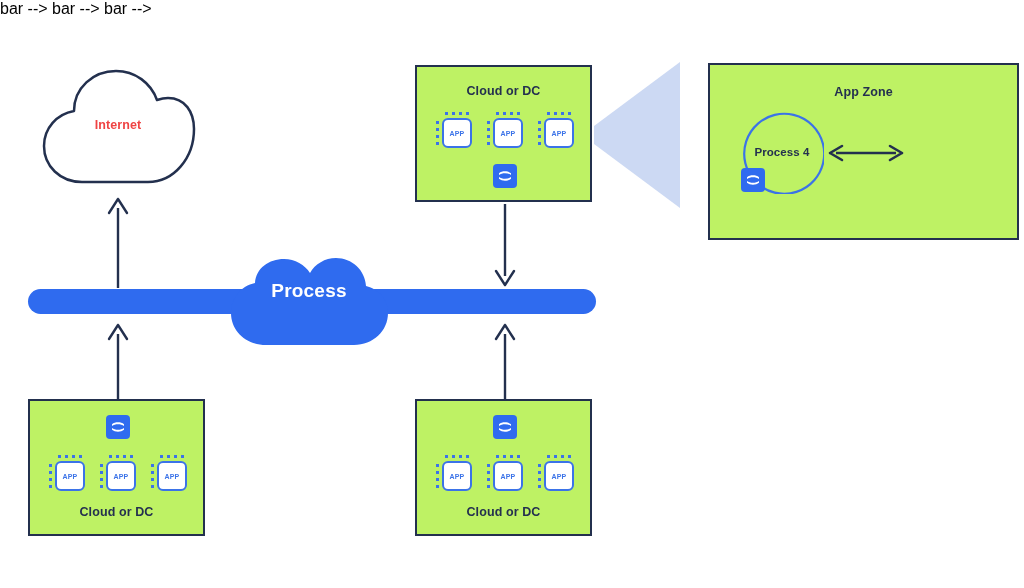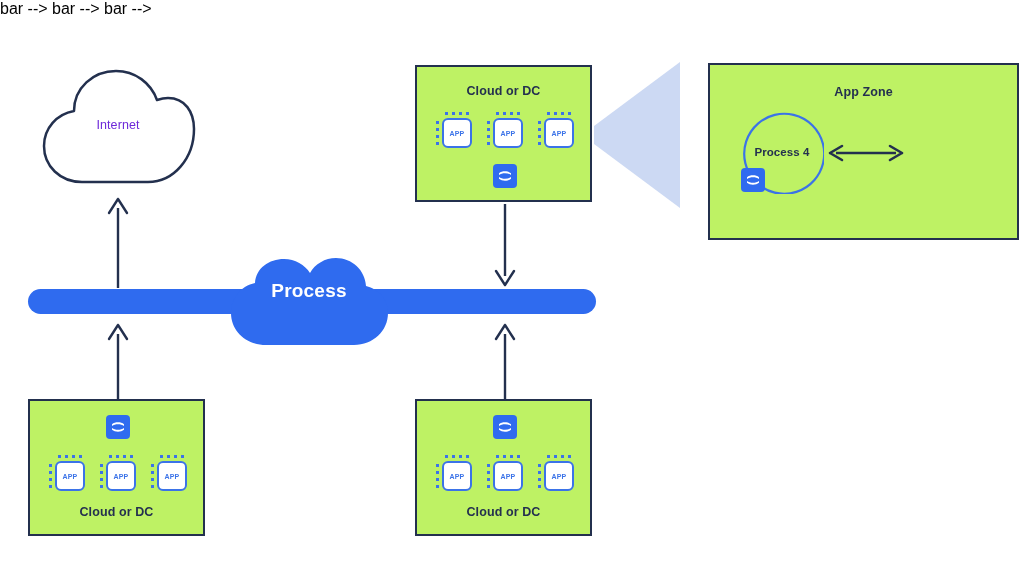--- a/index.html
+++ b/index.html
@@ -20,22 +20,22 @@
   .abs { position: absolute; }
 
   
   #internet-cloud {
     left: 38px; top: 68px; width: 160px; height: 116px;
   }
   #internet-label {
     left: 38px; top: 118px; width: 160px;
     text-align: center;
     font-size: 12.5px;
-    font-weight: normal;
-    color: #6d28d9;
+    font-weight: bold;
+    color: #ef4444;
     letter-spacing: 0.1px;
   }
 
   
   #ztx-bar {
     left: 28px; top: 289px; width: 568px; height: 25px;
     background: #2f6bef;
     border-radius: 13px;
   }
   #ztx-cloud {

